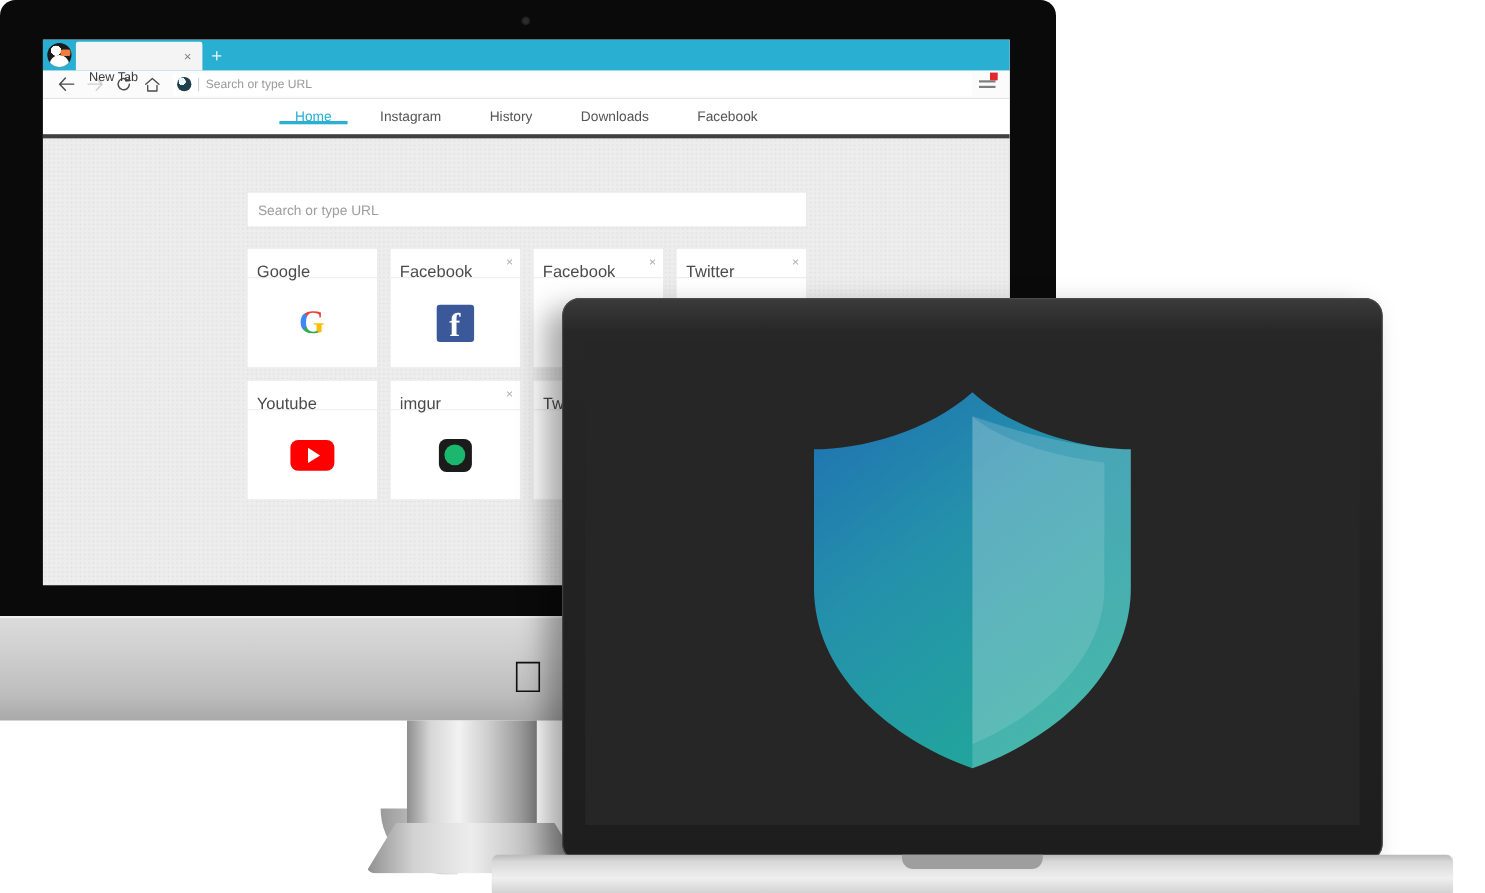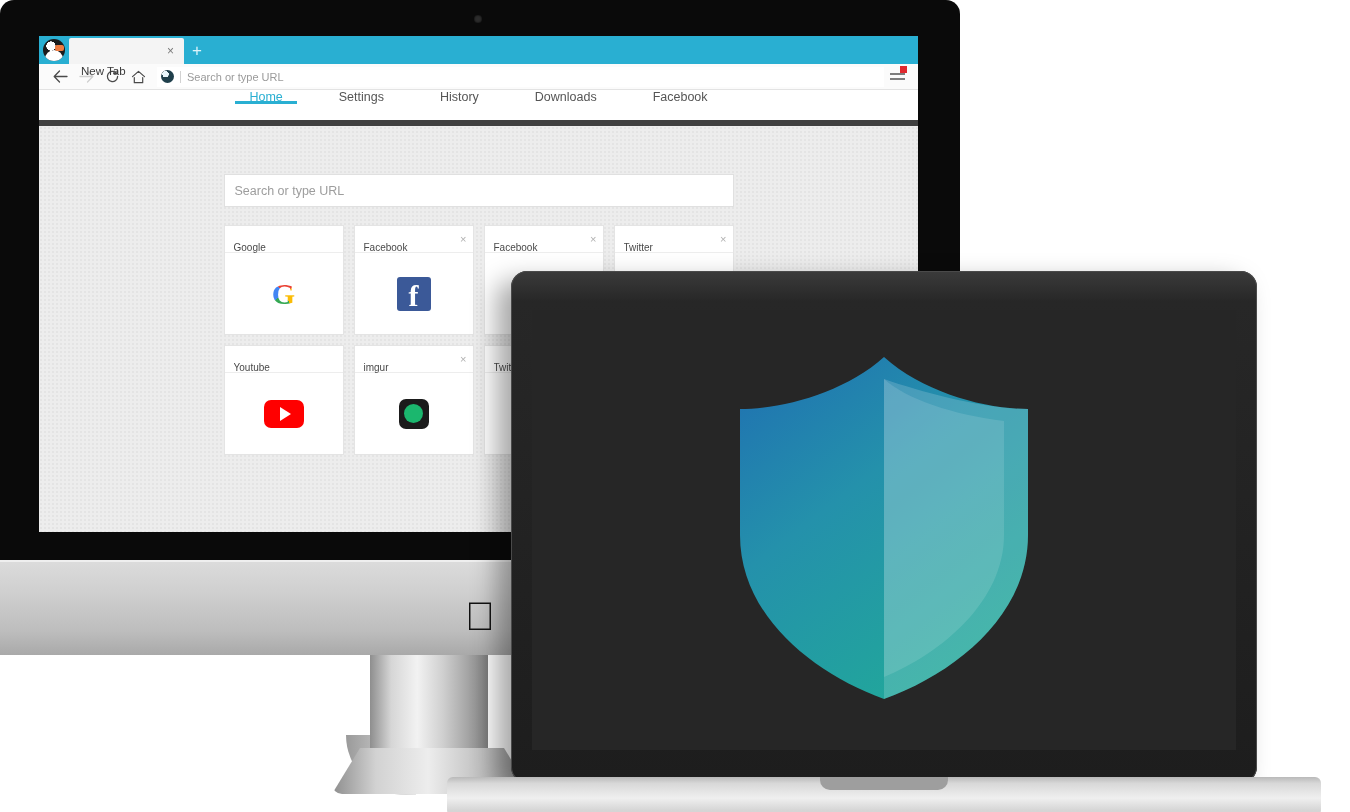--- a/index.html
+++ b/index.html
@@ -110,22 +110,22 @@
   .menu-btn{
     width:26px; height:24px; position:relative; cursor:pointer;
     display:flex; flex-direction:column; justify-content:center; align-items:center; gap:3px;
   }
   .menu-btn i{ display:block; width:15px; height:2px; background:#7d7d7d; }
   .menu-dot{
     position:absolute; right:3px; top:1px; width:7px; height:7px; background:#e0282e;
   }
 
   .navtabs{
-    height:36px; background:#fff; border-bottom:6px solid #404040;
-    display:flex; align-items:flex-start; justify-content:center; gap:12px;
+    height:36px; background:#fff; border-bottom:4px solid #404040;
+    display:flex; align-items:center; justify-content:center; gap:0px;
   }
   .navtab{
     padding:0 22px; display:flex; align-items:center; font-size:12.5px;
     color:#555; cursor:pointer; position:relative;
   }
   .navtab.active{ color:#29AFD2; }
   .navtab.active:after{
     content:""; position:absolute; left:8px; right:8px; bottom:0; height:3px; background:#29AFD2;
   }
 
@@ -146,21 +146,21 @@
     grid-template-columns:repeat(4,120px); gap:10px;
   }
   .tile{
     height:110px; background:#fff; border:1px solid #e4e4e4;
     display:flex; flex-direction:column; cursor:pointer;
   }
   .tile-head{
     height:27px; border-bottom:1px solid #ededed; display:flex; align-items:center;
     padding:0 6px 0 9px; gap:4px;
   }
-  .tile-name{ font-size:10px; color:#4a4a4a; flex:1; white-space:nowrap; overflow:hidden;margin-top:16px; }
+  .tile-name{ font-size:15px; color:#4a4a4a; flex:1; white-space:nowrap; overflow:hidden;margin-top:16px; }
   .tile-x{ font-size:11px; color:#b0b0b0; cursor:pointer; line-height:1; }
   .tile-body{ flex:1; display:flex; align-items:center; justify-content:center; }
 
   
   .g-logo{ font-size:30px; font-weight:bold; font-family:"Liberation Serif", serif;
     background:conic-gradient(from -35deg,#ea4335 0 25%,#fbbc05 25% 50%,#34a853 50% 75%,#4285f4 75% 100%);
     -webkit-background-clip:text; background-clip:text; color:transparent; line-height:1; }
   .fb-logo{ width:34px; height:34px; background:#3b5998; border-radius:3px; color:#fff;
     font-family:"Liberation Serif", serif; font-size:30px; font-weight:bold;
     display:flex; align-items:flex-end; justify-content:center; line-height:.95; }
@@ -262,21 +262,21 @@
           <i></i>
         <span class="menu-dot"></span>
       </div>
     </div>
 
     <div class="navtabs">
       <div class="navtab active">
           <span>Home</span>
         </div>
       <div class="navtab">
-          <span>Settings</span>
+          <span>Instagram</span>
         </div>
       <div class="navtab">
           <span>History</span>
         </div>
       <div class="navtab">
           <span>Downloads</span>
         </div>
       <div class="navtab">
           <span>Facebook</span>
         </div>

